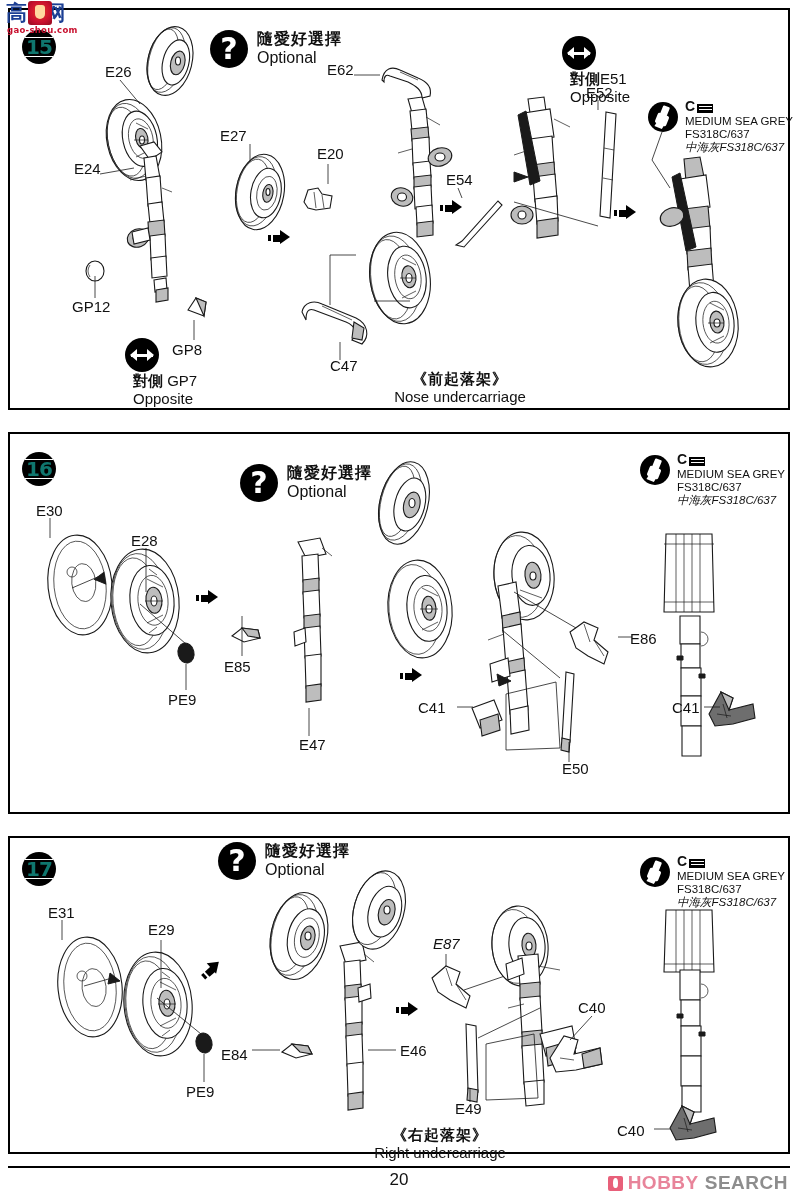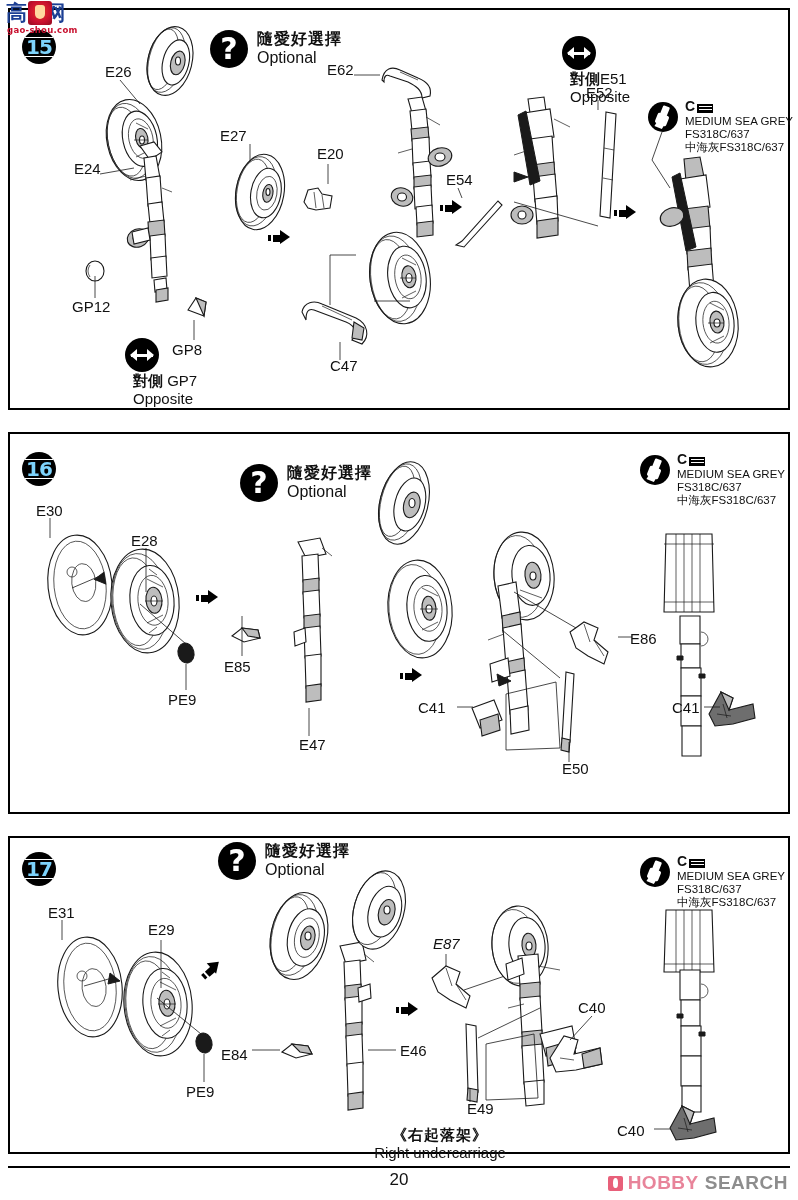--- a/index.html
+++ b/index.html
@@ -67,21 +67,21 @@
   #panel-15 { left: 8px;  top: 8px;   width: 782px; height: 402px; }
   #panel-16 { left: 8px;  top: 432px; width: 782px; height: 382px; }
   #panel-17 { left: 8px;  top: 836px; width: 782px; height: 318px; }
 
   
   .step-badge {
     position: absolute;
     width: 34px; height: 34px;
     border-radius: 50%;
     background: #000;
-    color: #7dd3fc;
+    color: #0f766e;
     font-size: 20px;
     font-weight: bold;
     font-family: "DejaVu Sans", sans-serif;
     display: flex; align-items: center; justify-content: center;
     letter-spacing: -1px;
   }
   .step-badge span {
     display: inline-block;
     border-top: 1.5px solid #fff;
     border-bottom: 1.5px solid #fff;
@@ -174,21 +174,21 @@
   }
   .paint-code .chip::after {
     content: "";
     position: absolute; left: 1.5px; top: 2px;
     width: 13px; height: 1px;
     background: #fff;
     box-shadow: 0 3px 0 #fff;
   }
   .paint-name { font-size: 11.5px; line-height: 13px; margin-top: 2px; }
   .paint-fs   { font-size: 11.5px; line-height: 13px; }
-  .paint-cn   { font-size: 11.5px; line-height: 13px; }
+  .paint-cn   { font-size: 11.5px; line-height: 13px; font-style: italic; }
 
   
   .part-label {
     position: absolute;
     font-size: 15px;
     line-height: 16px;
     white-space: nowrap;
     font-family: "Liberation Sans", sans-serif;
     text-align: center;
   }
@@ -612,20 +612,24 @@
   <div class="part-label" style="left:105px; top:64px;">E26</div>
   <div class="part-label" style="left:220px; top:128px;">E27</div>
   <div class="part-label" style="left:74px;  top:161px;">E24</div>
   <div class="part-label" style="left:72px;  top:299px;">GP12</div>
   <div class="part-label" style="left:172px; top:342px;">GP8</div>
   <div class="part-label" style="left:327px; top:62px;">E62</div>
   <div class="part-label" style="left:317px; top:146px;">E20</div>
   <div class="part-label" style="left:330px; top:358px;">C47</div>
   <div class="part-label" style="left:446px; top:172px;">E54</div>
 
+  <div class="caption" style="left:360px; top:370px; width:200px;">
+    <div class="cn">《前起落架》</div>
+    <div class="en">Nose undercarriage</div>
+  </div>
 
   <div class="panel" id="panel-16"></div>
 
   <div class="step-badge" style="left:22px; top:452px;">
     <span>16</span>
   </div>
 
   <div class="optional-marker" style="left:240px; top:464px;">
     <div class="q-circle">?</div>
     <div class="opt-text">
@@ -1145,21 +1149,21 @@
         <path class="thinline" d="M2,7 L18,7"></path>
       </svg>
   </div>
 
   <div class="part-label" style="left:48px;  top:905px;">E31</div>
   <div class="part-label" style="left:148px; top:922px;">E29</div>
   <div class="part-label" style="left:186px; top:1084px;">PE9</div>
   <div class="part-label" style="left:221px; top:1047px;">E84</div>
   <div class="part-label" style="left:400px; top:1043px;">E46</div>
   <div class="part-label" style="left:433px; top:936px;font-style:italic;">E87</div>
-  <div class="part-label" style="left:455px; top:1101px;margin-left:12px;">E49</div>
+  <div class="part-label" style="left:455px; top:1101px;">E49</div>
   <div class="part-label" style="left:578px; top:1000px;">C40</div>
   <div class="part-label" style="left:617px; top:1123px;">C40</div>
 
   <div class="caption" style="left:340px; top:1126px; width:200px;">
     <div class="cn">《右起落架》</div>
     <div class="en">Right undercarriage</div>
   </div>
 
   <div class="footer-rule"></div>
   <div class="page-number">20</div>

